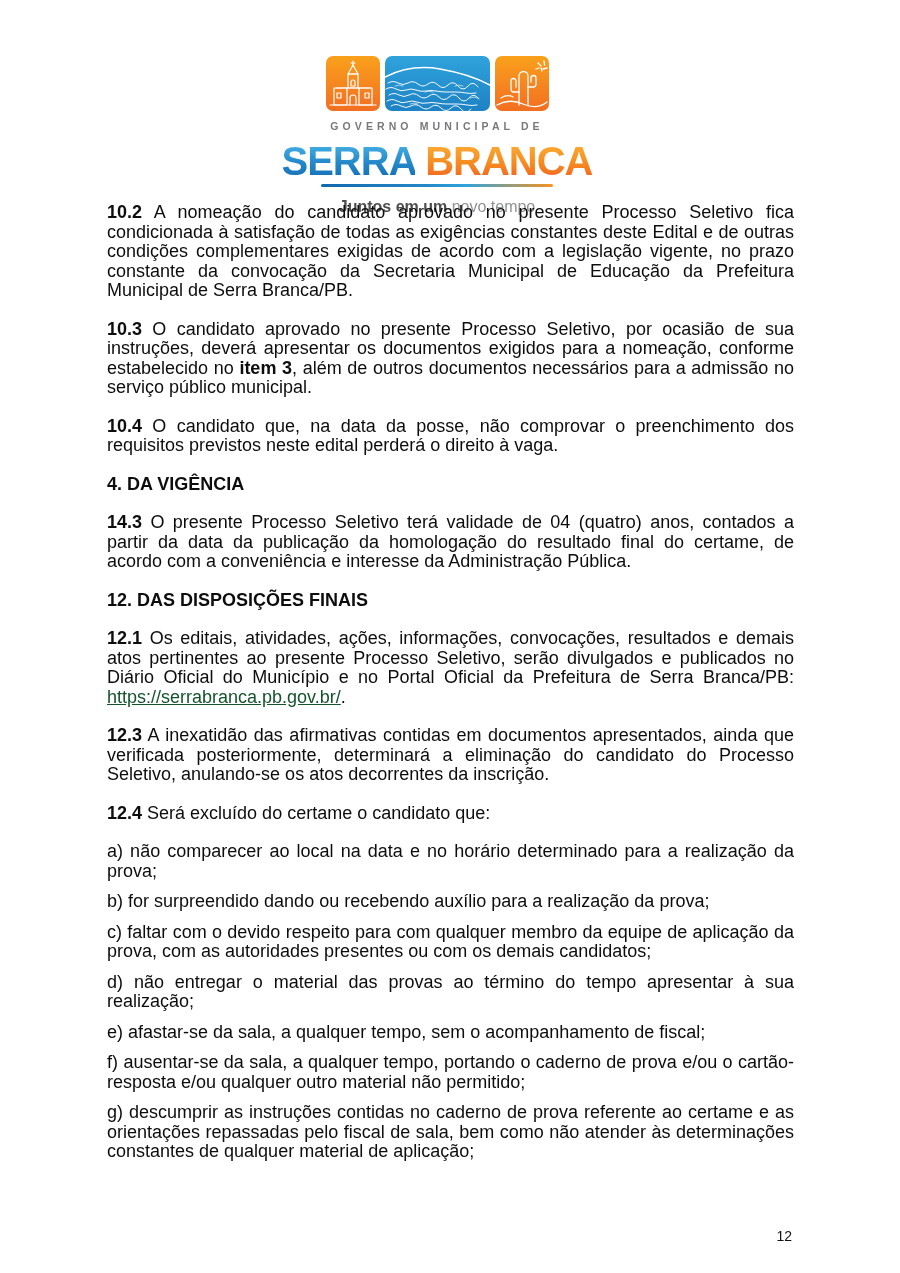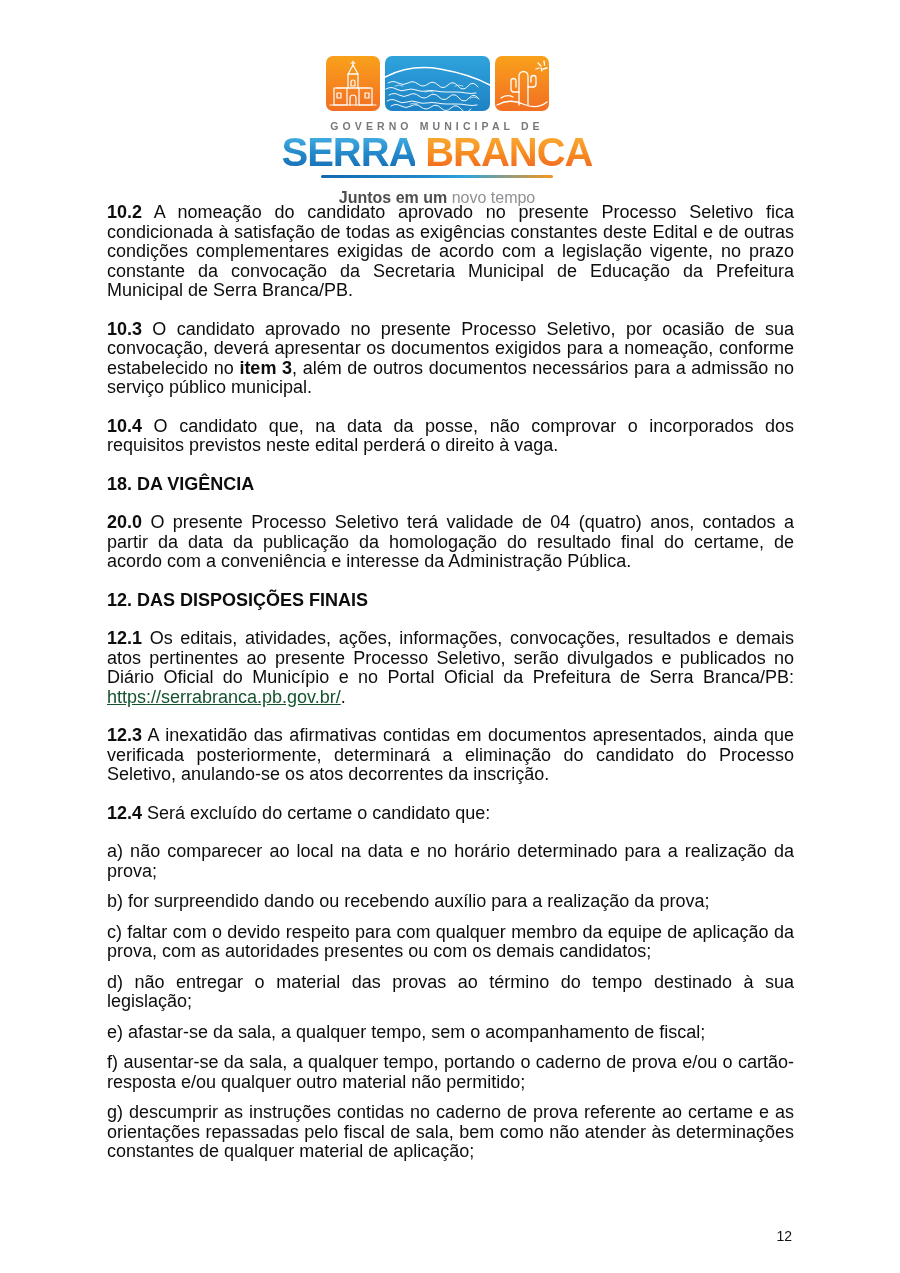--- a/index.html
+++ b/index.html
@@ -29,21 +29,21 @@
   .tile svg { display: block; width: 100%; height: 100%; }
 
   .govline {
     margin-top: 9px;
     font-size: 10.5px; font-weight: bold;
     letter-spacing: 4.1px;
     color: #77787B;
     white-space: nowrap;
   }
   .cityname {
-    margin-top: 1px;
+    margin-top: 10px;
     font-size: 40px; font-weight: bold;
     letter-spacing: -1px;
     line-height: 38px;
     white-space: nowrap;
   }
   .cityname .serra {
     background: linear-gradient(180deg, #4FBBEC 0%, #2387C8 55%, #1268AE 100%);
     -webkit-background-clip: text; background-clip: text;
     -webkit-text-fill-color: transparent; color: transparent;
   }
@@ -142,30 +142,30 @@
     </div>
   </div>
   <div class="govline">GOVERNO MUNICIPAL DE</div>
   <div class="cityname"><span class="serra">SERRA</span> <span class="branca">BRANCA</span></div>
   <div class="logo-underline"></div>
   <div class="tagline"><span class="tag-b">Juntos em um</span><span class="tag-r"> novo tempo</span></div>
 </div>
 
 <div class="doc">
     <p class="p"><span class="b">10.2</span><span> A nomeação do candidato aprovado no presente Processo Seletivo fica condicionada à satisfação de todas as exigências constantes deste Edital e de outras condições complementares exigidas de acordo com a legislação vigente, no prazo constante da convocação da Secretaria Municipal de Educação da Prefeitura Municipal de Serra Branca/PB.</span></p>
-    <p class="p"><span class="b">10.3</span><span> O candidato aprovado no presente Processo Seletivo, por ocasião de sua convocação, deverá apresentar os documentos exigidos para a nomeação, conforme estabelecido no </span><span class="b">item 3</span><span>, além de outros documentos necessários para a admissão no serviço público municipal.</span></p>
-    <p class="p"><span class="b">10.4</span><span> O candidato que, na data da posse, não comprovar o incorporados dos requisitos previstos neste edital perderá o direito à vaga.</span></p>
-    <p class="h"><span class="b">18. DA VIGÊNCIA</span></p>
-    <p class="p"><span class="b">20.0</span><span> O presente Processo Seletivo terá validade de 04 (quatro) anos, contados a partir da data da publicação da homologação do resultado final do certame, de acordo com a conveniência e interesse da Administração Pública.</span></p>
+    <p class="p"><span class="b">10.3</span><span> O candidato aprovado no presente Processo Seletivo, por ocasião de sua instruções, deverá apresentar os documentos exigidos para a nomeação, conforme estabelecido no </span><span class="b">item 3</span><span>, além de outros documentos necessários para a admissão no serviço público municipal.</span></p>
+    <p class="p"><span class="b">10.4</span><span> O candidato que, na data da posse, não comprovar o preenchimento dos requisitos previstos neste edital perderá o direito à vaga.</span></p>
+    <p class="h"><span class="b">4. DA VIGÊNCIA</span></p>
+    <p class="p"><span class="b">14.3</span><span> O presente Processo Seletivo terá validade de 04 (quatro) anos, contados a partir da data da publicação da homologação do resultado final do certame, de acordo com a conveniência e interesse da Administração Pública.</span></p>
     <p class="h"><span class="b">12. DAS DISPOSIÇÕES FINAIS</span></p>
     <p class="p"><span class="b">12.1</span><span> Os editais, atividades, ações, informações, convocações, resultados e demais atos pertinentes ao presente Processo Seletivo, serão divulgados e publicados no Diário Oficial do Município e no Portal Oficial da Prefeitura de Serra Branca/PB: </span><a href="#">https://serrabranca.pb.gov.br/</a><span>.</span></p>
     <p class="p"><span class="b">12.3</span><span> A inexatidão das afirmativas contidas em documentos apresentados, ainda que verificada posteriormente, determinará a eliminação do candidato do Processo Seletivo, anulando-se os atos decorrentes da inscrição.</span></p>
     <p class="p"><span class="b">12.4</span><span> Será excluído do certame o candidato que:</span></p>
     <p class="item"><span>a) não comparecer ao local na data e no horário determinado para a realização da prova;</span></p>
     <p class="item"><span>b) for surpreendido dando ou recebendo auxílio para a realização da prova;</span></p>
     <p class="item"><span>c) faltar com o devido respeito para com qualquer membro da equipe de aplicação da prova, com as autoridades presentes ou com os demais candidatos;</span></p>
-    <p class="item"><span>d) não entregar o material das provas ao término do tempo destinado à sua legislação;</span></p>
+    <p class="item"><span>d) não entregar o material das provas ao término do tempo apresentar à sua realização;</span></p>
     <p class="item"><span>e) afastar-se da sala, a qualquer tempo, sem o acompanhamento de fiscal;</span></p>
     <p class="item"><span>f) ausentar-se da sala, a qualquer tempo, portando o caderno de prova e/ou o cartão-resposta e/ou qualquer outro material não permitido;</span></p>
     <p class="item"><span>g) descumprir as instruções contidas no caderno de prova referente ao certame e as orientações repassadas pelo fiscal de sala, bem como não atender às determinações constantes de qualquer material de aplicação;</span></p>
   </div>
 
 <div class="pagenum">12</div>
 
 </body></html>

